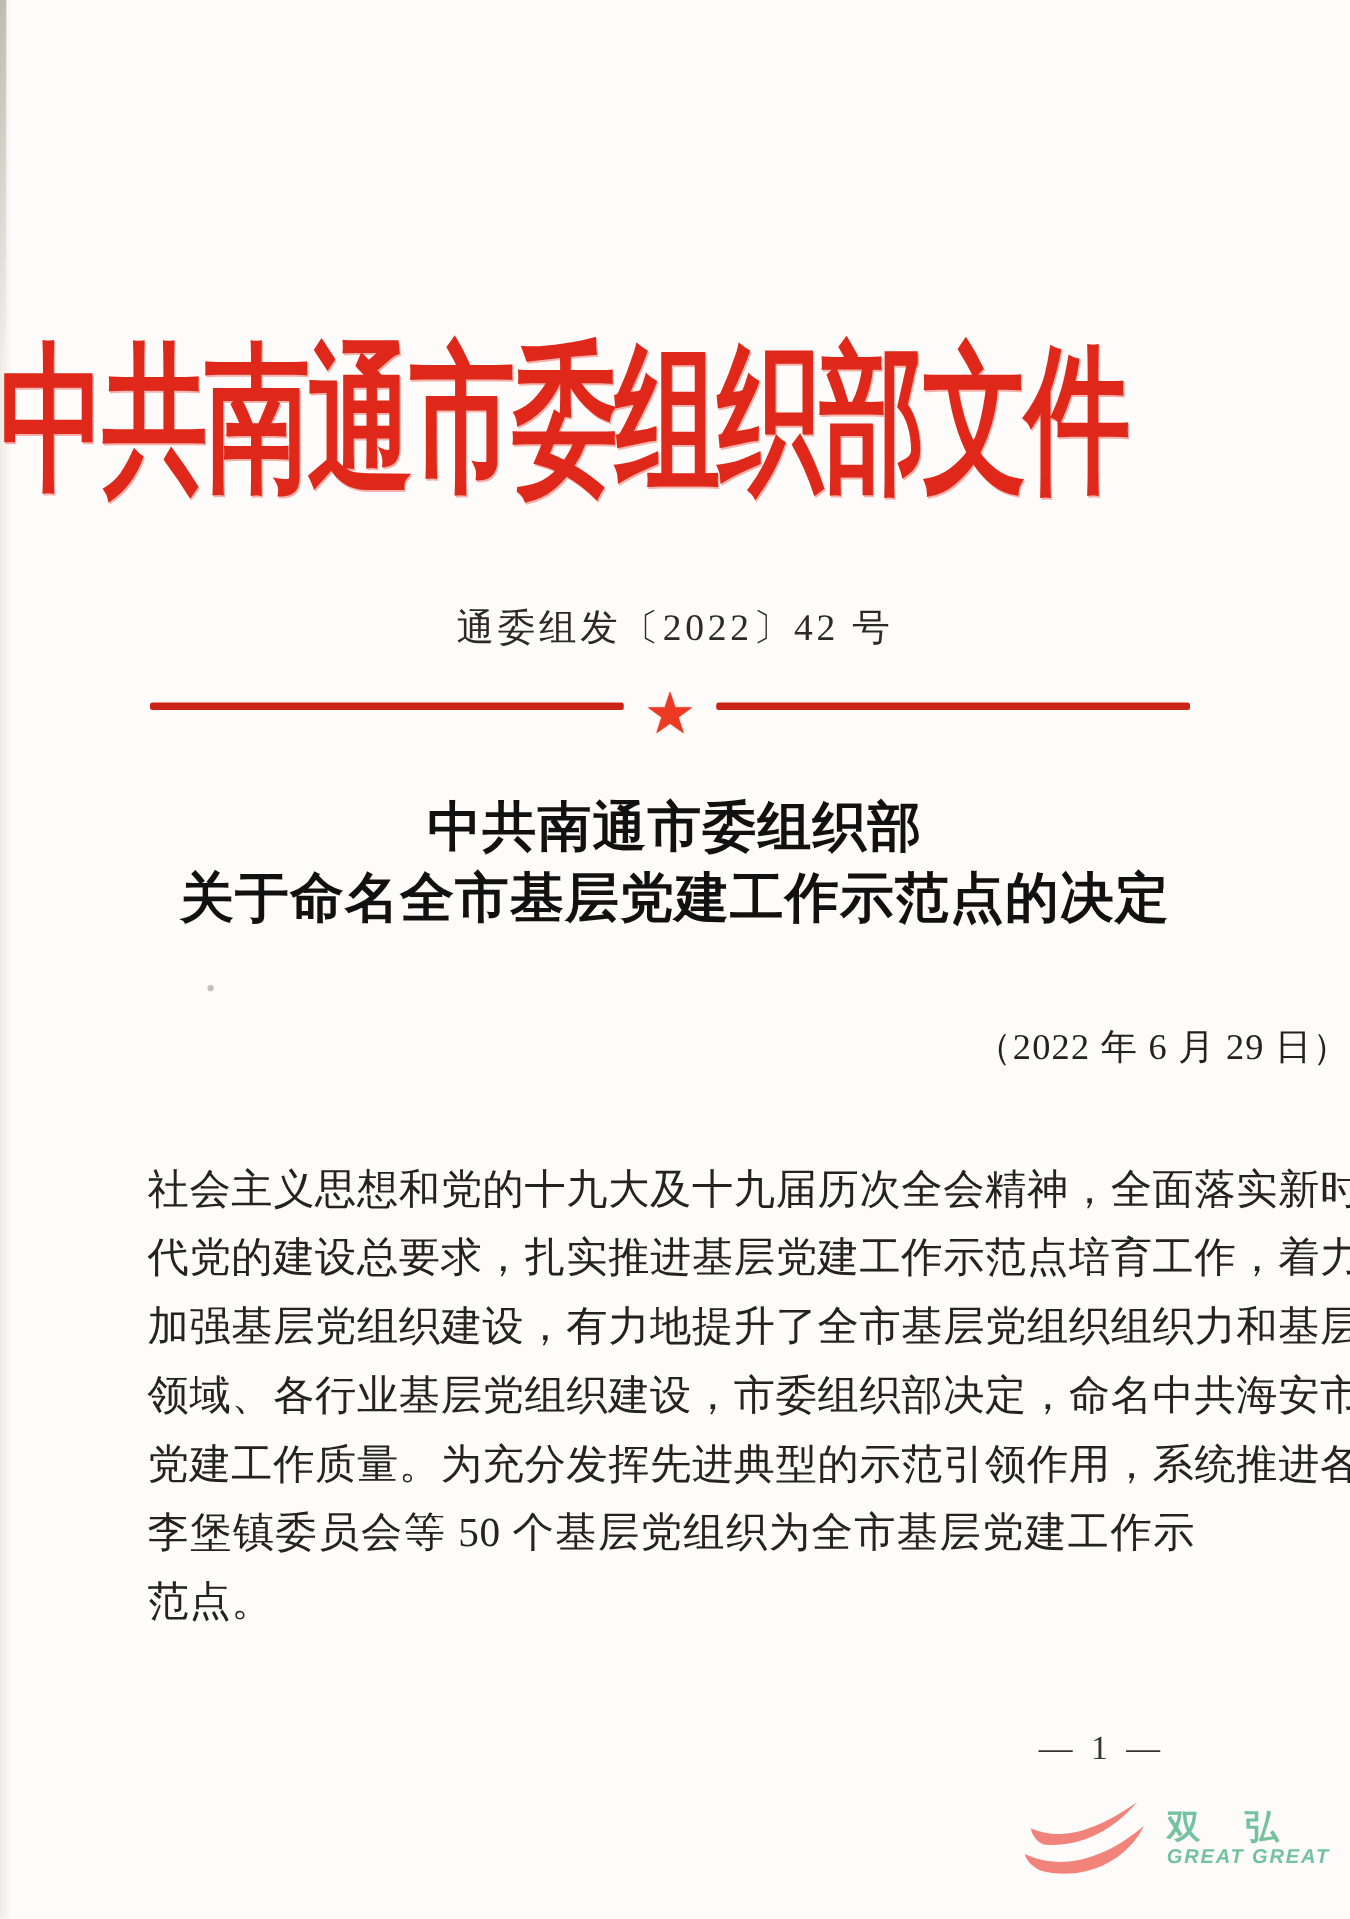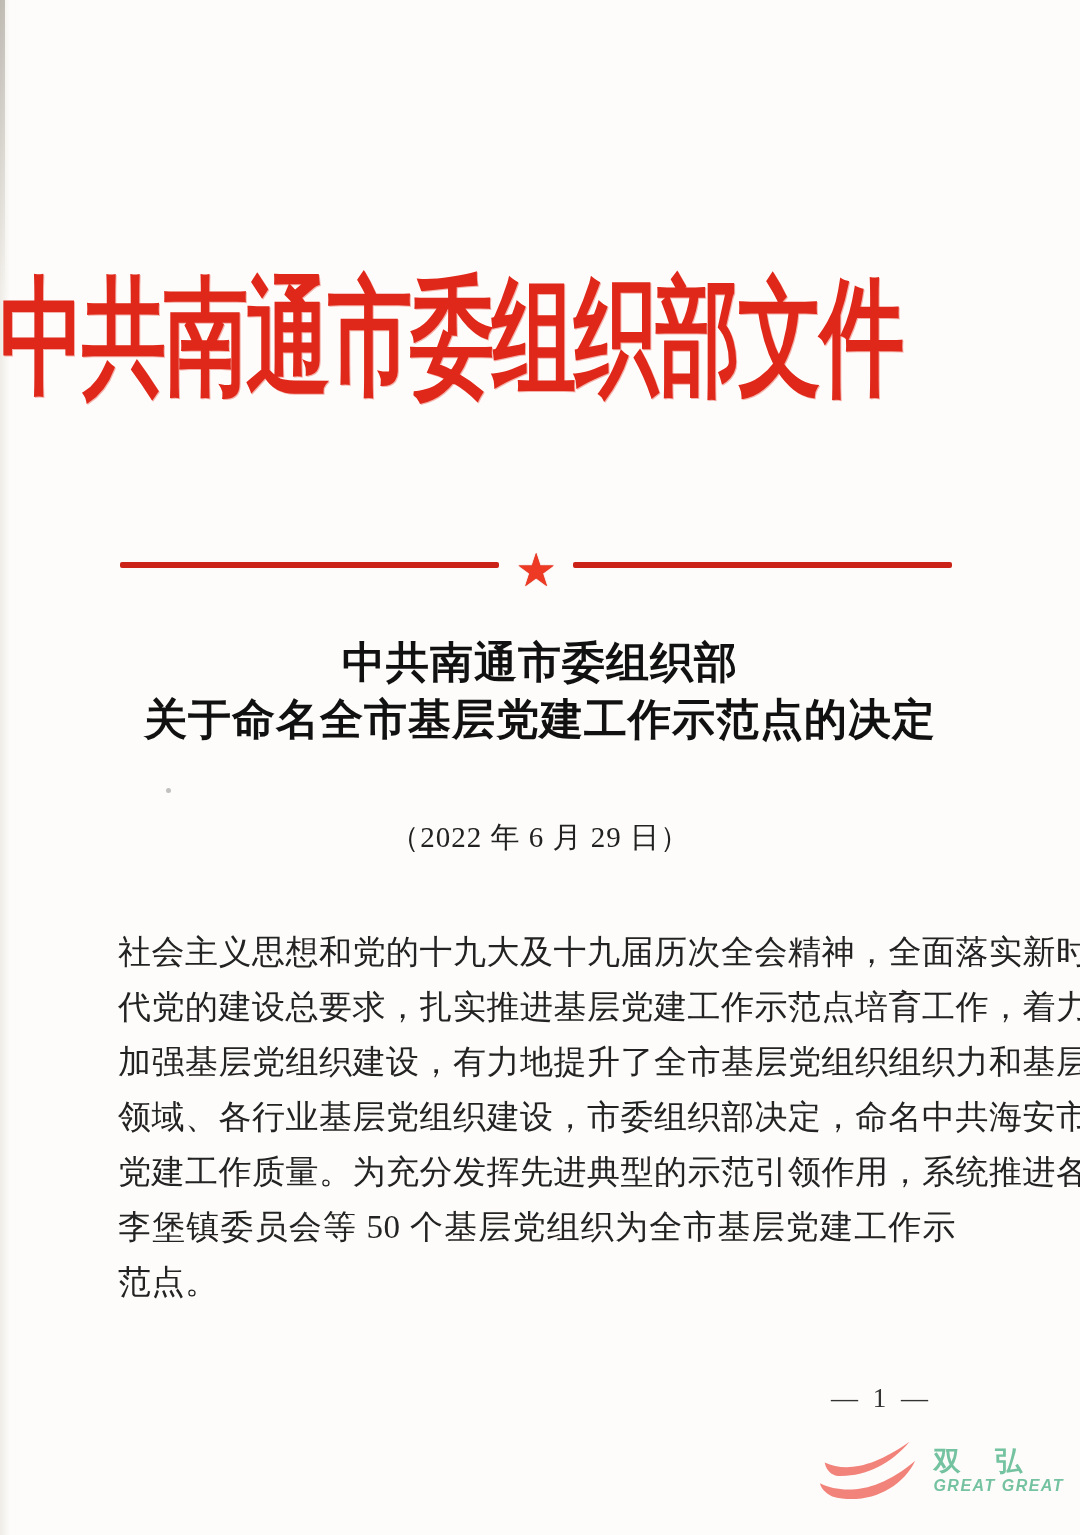--- a/index.html
+++ b/index.html
@@ -52,21 +52,21 @@
     transform:translateY(5px);
   }
   .doc-title{
     position:absolute;top:634px;left:0;right:0;
     text-align:center;color:#111;
     font-weight:bold;font-size:43px;line-height:57px;
     letter-spacing:1px;
   }
   .doc-date{
     position:absolute;top:818px;left:0;right:0;
-    text-align:center;font-size:29px;color:#222;letter-spacing:1px;
+    text-align:right;font-size:29px;color:#222;letter-spacing:1px;
   }
   .artifact-dot{
     position:absolute;top:788px;left:166px;width:5px;height:5px;
     background:#8f8f8f;border-radius:50%;opacity:.55;
   }
   .body-text{
     position:absolute;top:925px;left:118px;right:124px;
     color:#232323;
   }
   .body-line{
@@ -84,38 +84,39 @@
   }
   .logo{
     position:absolute;top:1438px;right:16px;
     display:flex;align-items:center;gap:10px;
   }
   .logo-swoosh{width:108px;height:66px;display:block;}
   .logo-text{display:flex;flex-direction:column;align-items:flex-start;}
   .logo-cn{
     font-size:27px;font-weight:bold;color:#74c2a0;
     letter-spacing:14px;line-height:30px;white-space:nowrap;
-    font-family:Liberation Serif, serif;
+    font-family:Liberation Sans, sans-serif;
   }
   .logo-en{
     font-size:16px;font-weight:bold;font-style:italic;color:#74c2a0;
     letter-spacing:1.5px;line-height:20px;white-space:nowrap;
     font-family:"Liberation Sans","DejaVu Sans",sans-serif;
   }
 </style>
 </head>
 <body>
 
 <div class="paper">
   <div class="scan-edge"></div>
 
   <div class="red-header">
     <span class="red-header-text">中共南通市委组织部文件</span>
   </div>
 
+  <div class="doc-number">通委组发〔2022〕42 号</div>
 
   <div class="divider">
     <span class="rule"></span>
     <span class="star">★</span>
     <span class="rule"></span>
   </div>
 
   <div class="doc-title">
     <div>中共南通市委组织部</div>
     <div>关于命名全市基层党建工作示范点的决定</div>

